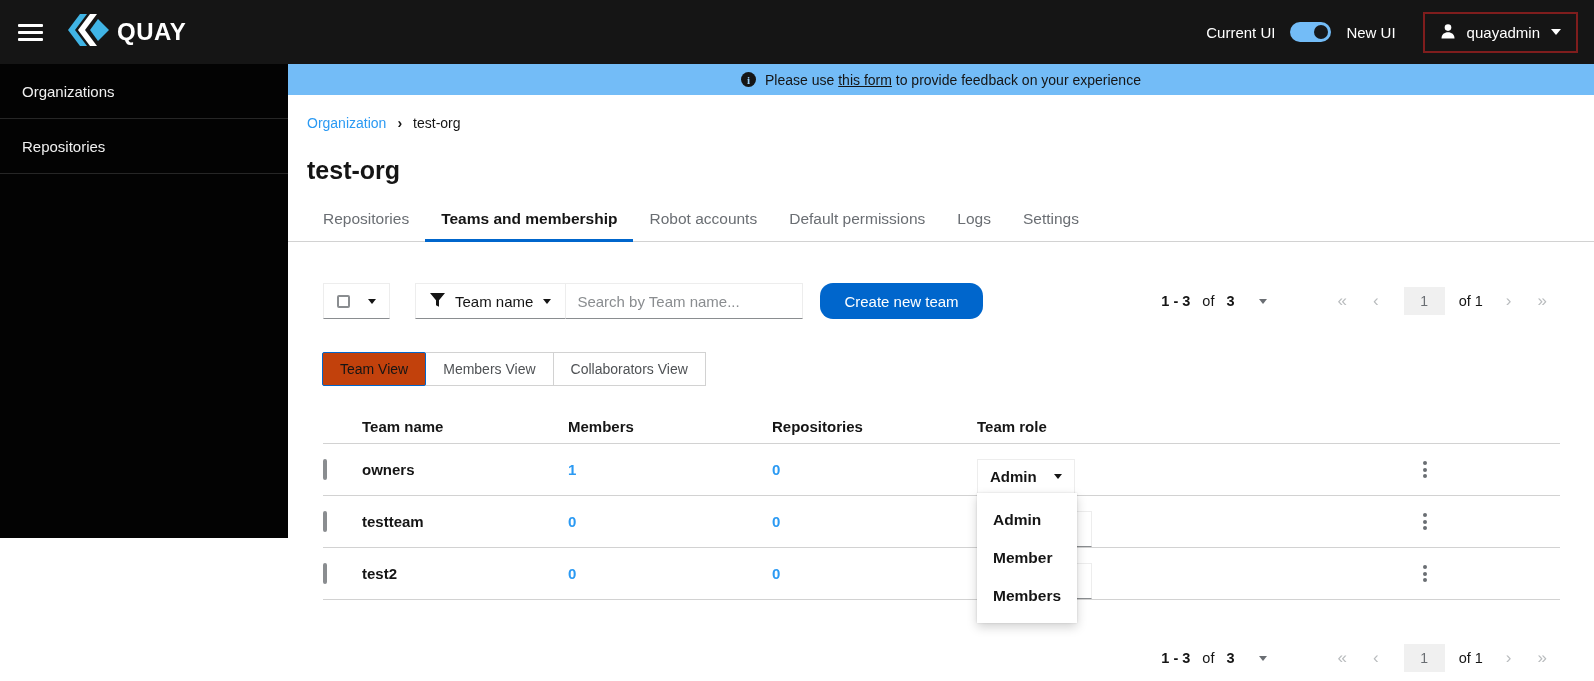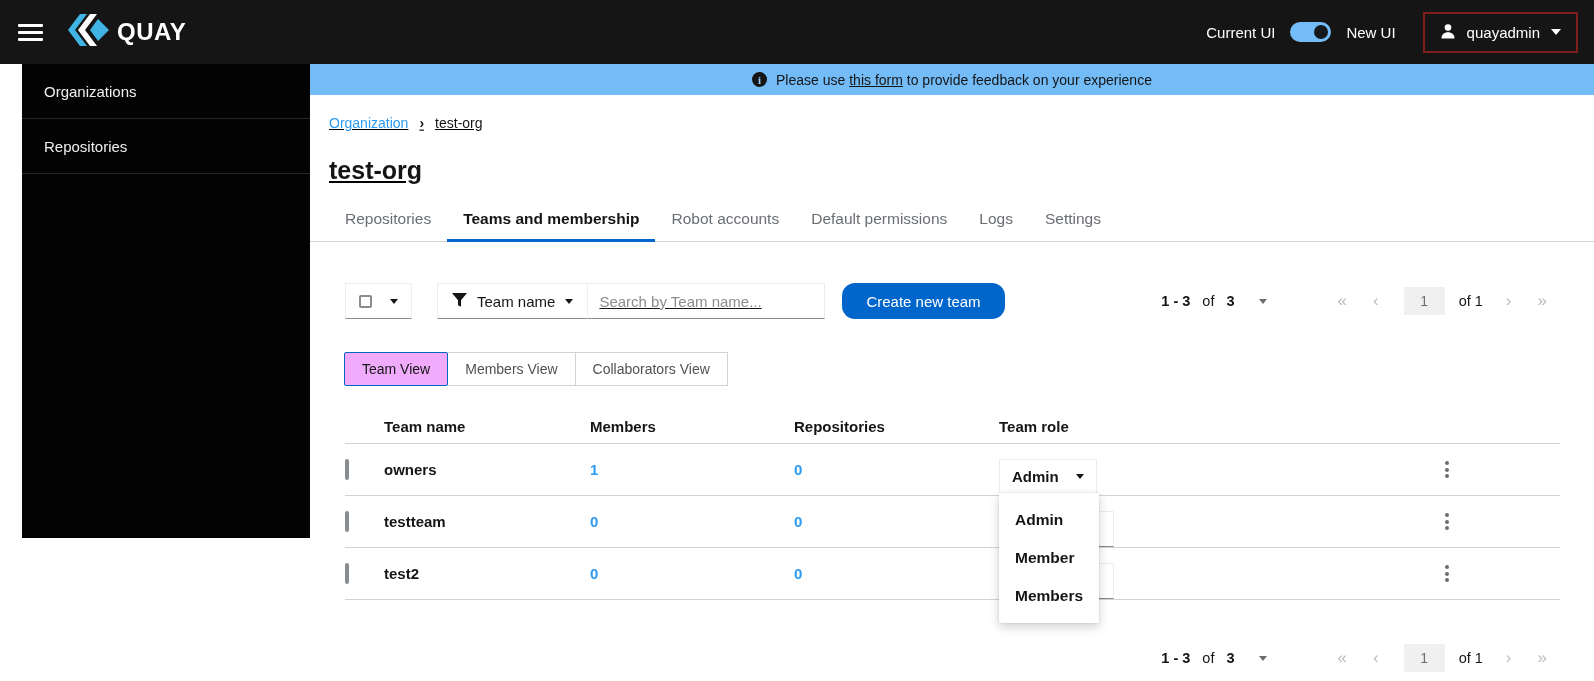--- a/index.html
+++ b/index.html
@@ -13,71 +13,71 @@
   .logo { display:flex; align-items:center; gap:7px; cursor:pointer; }
   .logo-text { color:#fff; font-size:24px; font-weight:800; letter-spacing:.5px; }
   .m-right { display:flex; align-items:center; gap:15px; color:#fff; font-size:15px; }
   .switch { width:41px; height:20px; border-radius:10px; background:#73bcf7; position:relative; cursor:pointer; }
   .switch .knob { position:absolute; right:3px; top:3px; width:14px; height:14px; border-radius:50%; background:#16191c; }
   .user-menu { display:flex; align-items:center; gap:11px; border:2px solid #7f1d1d; padding:9px 15px; margin-left:12px; cursor:pointer; }
   .caret { width:0; height:0; border-left:5px solid transparent; border-right:5px solid transparent; border-top:6px solid currentColor; }
   .caret.sm { border-left-width:4px; border-right-width:4px; border-top-width:5px; }
 
   
-  .layout { display:flex; height:474px;padding-left:22px; }
+  .layout { display:flex; height:474px; }
   .sidebar { width:288px; flex-shrink:0; background:#030303; }
   .side-item { height:55px; display:flex; align-items:center; padding-left:22px; color:#f0f0f0; font-size:15px; border-bottom:1px solid #262626; cursor:pointer; }
   .main { flex:1; position:relative; background:#fff; }
 
   
   .banner { height:31px; background:#73bcf7; display:flex; align-items:center; justify-content:center; gap:9px; font-size:14px; color:#151515; }
   .info-icon { width:15px; height:15px; border-radius:50%; background:#151515; color:#9cd0f8; display:flex; align-items:center; justify-content:center; font-size:11px; font-weight:bold; font-family:"Liberation Serif",serif; }
   .banner-link { color:#151515; text-decoration:underline; cursor:pointer; }
 
   
-  .page-head { padding:20px 0 0 19px;text-decoration:underline; }
+  .page-head { padding:20px 0 0 19px; }
   .breadcrumb { display:flex; align-items:center; gap:11px; font-size:14px; }
   .crumb-link { color:#2b9af3; cursor:pointer; }
   .crumb-sep { color:#151515; font-size:14px; font-weight:700; transform:scaleY(1.1); }
   .crumb-current { color:#151515; }
   .page-title { margin-top:25px; font-size:25px; font-weight:700; color:#151515; }
 
   
   .tabs { display:flex; margin-top:13px; padding-left:19px; border-bottom:1px solid #d2d2d2; }
   .tab { padding:12px 16px 13px; font-size:15.5px; color:#6a6e73; cursor:pointer; position:relative; white-space:nowrap; }
   .tab.active { color:#151515; font-weight:600; }
   .tab.active::after { content:""; position:absolute; left:0; right:0; bottom:-1px; height:3px; background:#0066cc; }
 
   
   .content { padding:0 34px 0 35px; }
   .toolbar { margin-top:41px; display:flex; align-items:center; }
   .ctl { background:#fff; border:1px solid #ededed; border-bottom-color:#8a8d90; height:36px; }
   .bulk-select { width:67px; display:flex; align-items:center; justify-content:space-between; padding:0 13px; cursor:pointer; color:#151515; }
   .checkbox { width:13px; height:13px; border:2px solid #8a8d90; border-radius:2px; background:#fff; cursor:pointer; flex-shrink:0; }
   .filter-group { display:flex; margin-left:25px; }
   .filter-toggle { display:flex; align-items:center; gap:10px; padding:0 14px; cursor:pointer; font-size:15px; color:#151515; }
-  .search-input { width:237px; height:36px; background:#fff; border:1px solid #ededed; border-bottom-color:#8a8d90; border-left:none; padding:0 11px; font-size:15px; color:#151515; font-family:"Liberation Sans",sans-serif; outline:none;text-decoration:underline; }
+  .search-input { width:237px; height:36px; background:#fff; border:1px solid #ededed; border-bottom-color:#8a8d90; border-left:none; padding:0 11px; font-size:15px; color:#151515; font-family:"Liberation Sans",sans-serif; outline:none; }
   .search-input::placeholder { color:#8a8d90; }
   .create-btn { margin-left:17px; height:36px; padding:0 24px; background:#0066cc; color:#fff; border:none; border-radius:13px; font-size:15px; cursor:pointer; font-family:"Liberation Sans",sans-serif; }
 
   
   .pagination { display:flex; align-items:center; font-size:14.5px; color:#151515; }
   .pagination.top { margin-left:auto; }
   .page-info { display:flex; align-items:center; gap:12px; cursor:pointer; }
   .page-info b { font-weight:700; }
   .page-info .caret { margin-left:12px; color:#6a6e73; }
   .page-nav { display:flex; align-items:center; margin-left:58px; }
   .nav-arrow { color:#b9bcbe; font-size:17px; cursor:default; padding:0 13px; user-select:none; }
   .page-box { width:41px; height:28px; margin:0 8px 0 12px; background:#f0f0f0; color:#6a6e73; display:flex; align-items:center; justify-content:center; font-size:14px; }
   .of-pages { margin:0 10px 0 6px; color:#151515; }
 
   
   .views { margin-top:33px; display:flex; }
   .view-btn { height:34px; padding:0 17px; display:flex; align-items:center; background:#fff; border:1px solid #d2d2d2; font-size:14px; color:#4f5255; cursor:pointer; margin-left:-1px; }
-  .view-btn.active { background:#f0abfc; border-color:#0066cc; color:#151515; position:relative; z-index:1; border-radius:2px; }
+  .view-btn.active { background:#c2410c; border-color:#0066cc; color:#151515; position:relative; z-index:1; border-radius:2px; }
 
   
   .table { margin-top:23px; }
   .thead, .trow { display:grid; grid-template-columns:39px 206px 204px 205px 420px 1fr; align-items:center; border-bottom:1px solid #d2d2d2;font-weight:bold; }
   .thead { height:35px; font-size:15px; font-weight:700; color:#151515; }
   .trow { height:52px; font-size:15px; color:#151515; }
   .cell-link { color:#2b9af3; cursor:pointer; }
   .role-cell { position:relative; height:100%; display:flex; align-items:flex-end; }
   .role-select { width:98px; height:36px; background:#fff; border:1px solid #ededed; border-bottom:2px solid #0066cc; display:flex; align-items:center; justify-content:space-between; padding:0 12px; font-size:15px; color:#151515; cursor:pointer; }
   .role-select.closed { width:115px; border-bottom:1px solid #8a8d90; z-index:1; }

